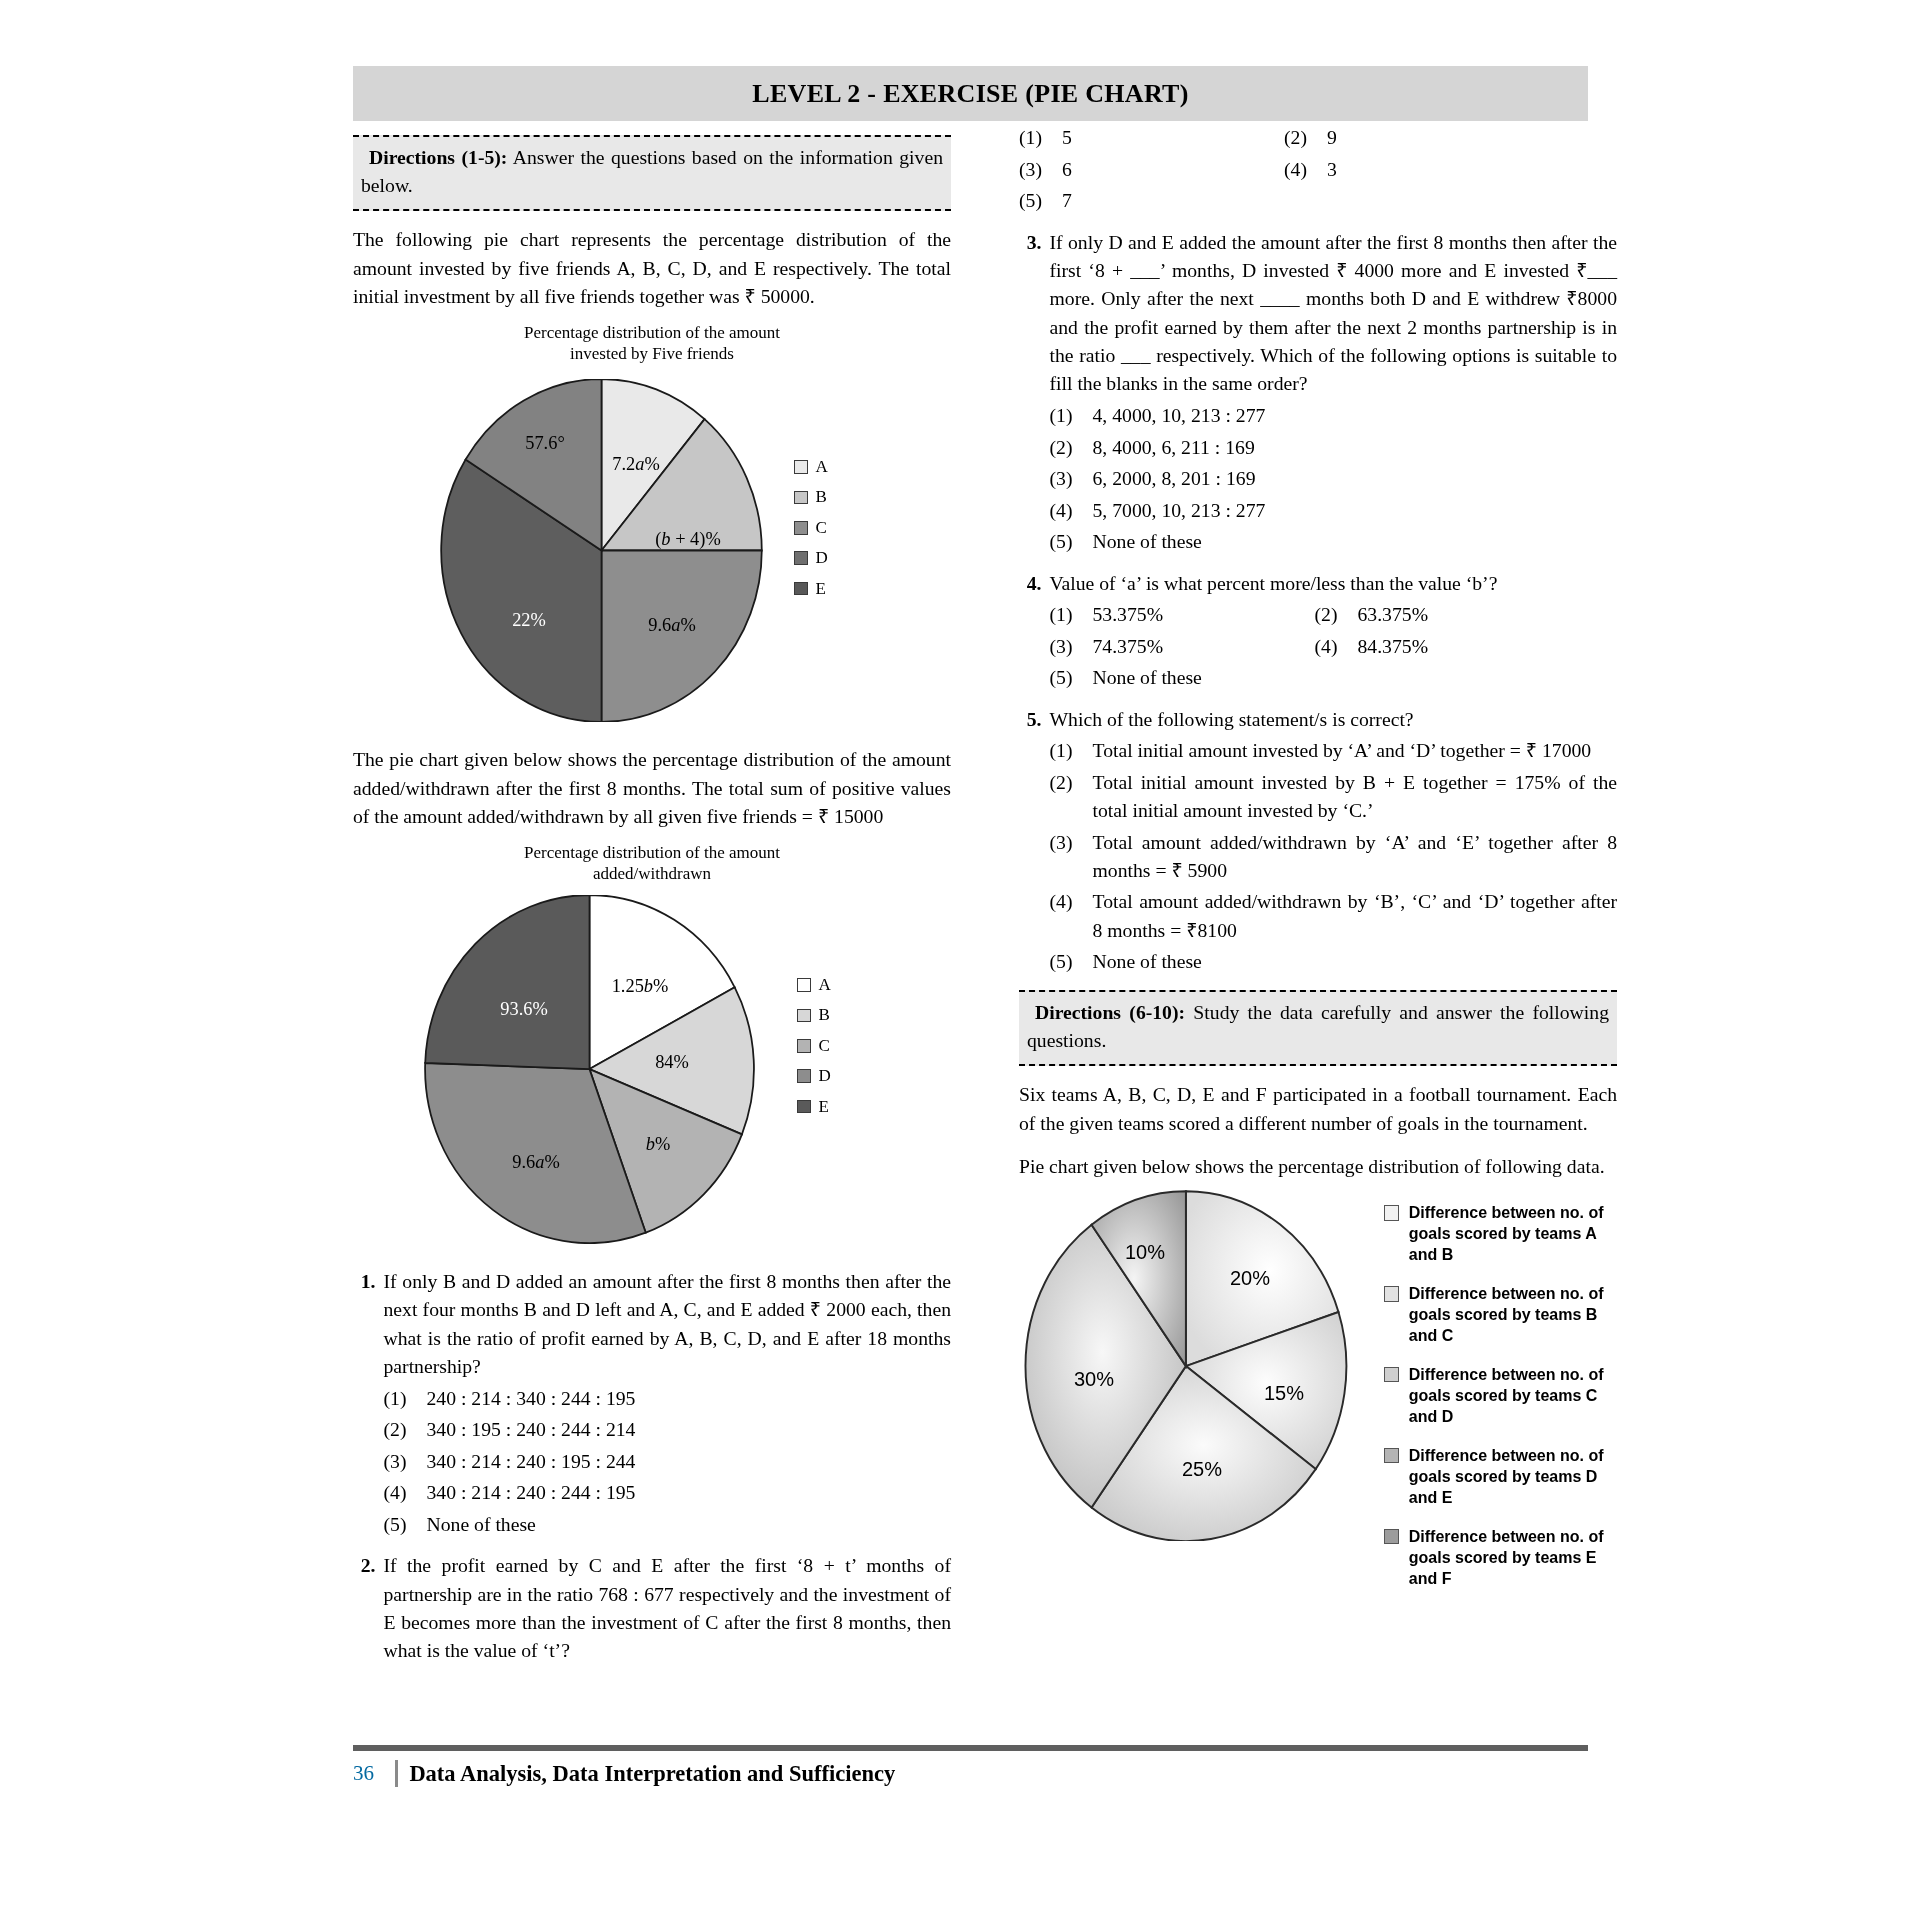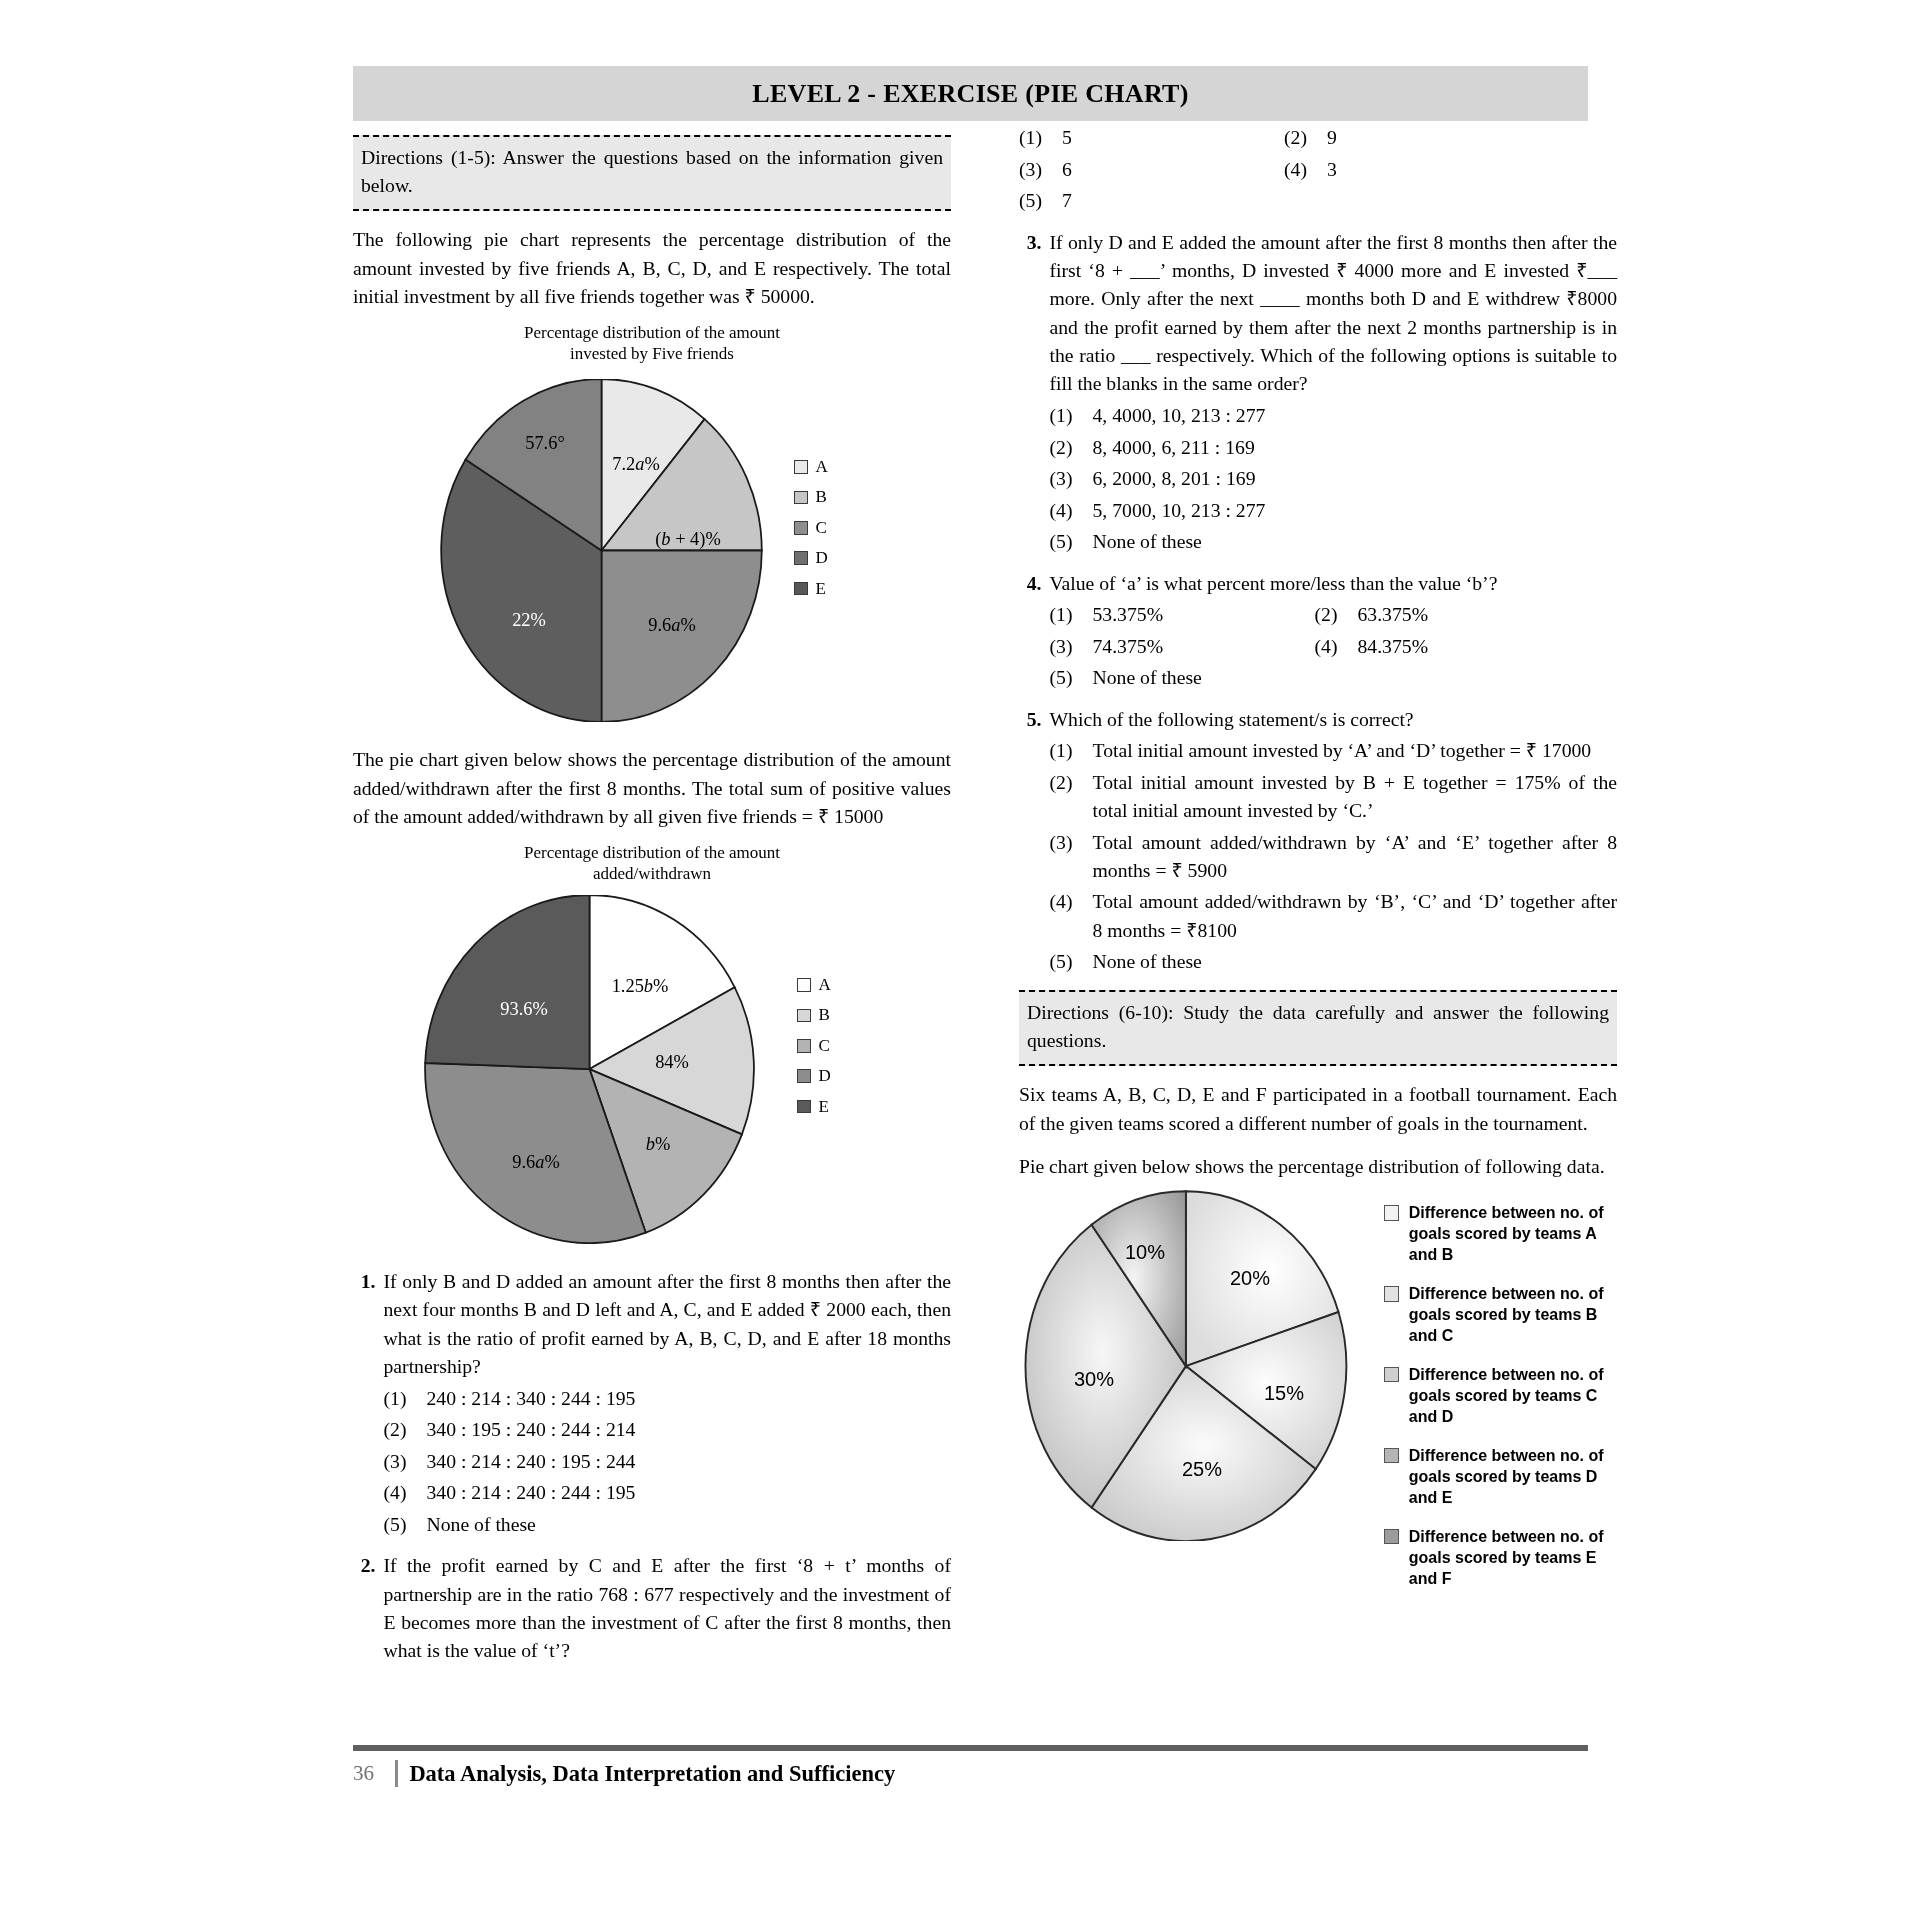--- a/index.html
+++ b/index.html
@@ -30,21 +30,21 @@
 
   
   .directions {
     background:#e8e8e8;
     border-top:2.4px dashed #000;
     border-bottom:2.4px dashed #000;
     padding:7.2px 8px 8.8px 8px;
     font-size:19.7px; line-height:1.42;
     text-align:justify; text-justify:inter-word;
   }
-  .directions b { font-weight:normal; }
+  .directions b { font-weight:bold;margin-left:8px; }
 
   
   .para {
     font-size:19.7px; line-height:1.44;
     text-align:justify; text-justify:inter-word;
     margin-top:14.4px;
   }
   .para.tight { margin-top:11.2px; }
 
   
@@ -101,21 +101,21 @@
     font-size:16px; line-height:1.32; width:207px;
   }
 
   
   .footer {
     position:absolute; left:353px; top:1745px; width:1235px;
   }
   .footer-rule { height:5.6px; background:#5f5f5f; width:100%; }
   .footer-row { display:flex; align-items:center; margin-top:9.6px; }
   .footer-page {
-    font-size:21px; color:#737373; width:42px; text-align:left;
+    font-size:21px; color:#0369a1; width:42px; text-align:left;
     font-family:"Liberation Serif", serif;
   }
   .footer-div { width:3.2px; height:27px; background:#8a8a8a; margin-right:11.2px; }
   .footer-title { font-weight:bold; font-size:22.5px; }
 </style>
 </head>
 <body>
 
 <div class="page">
 

